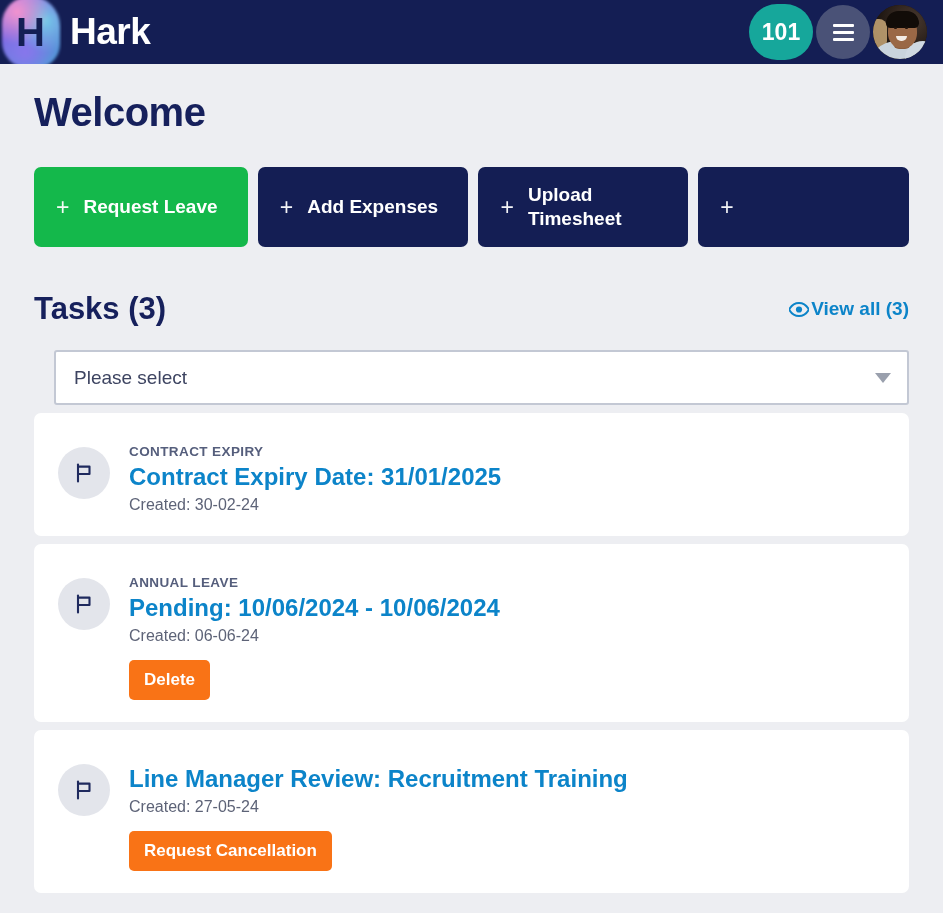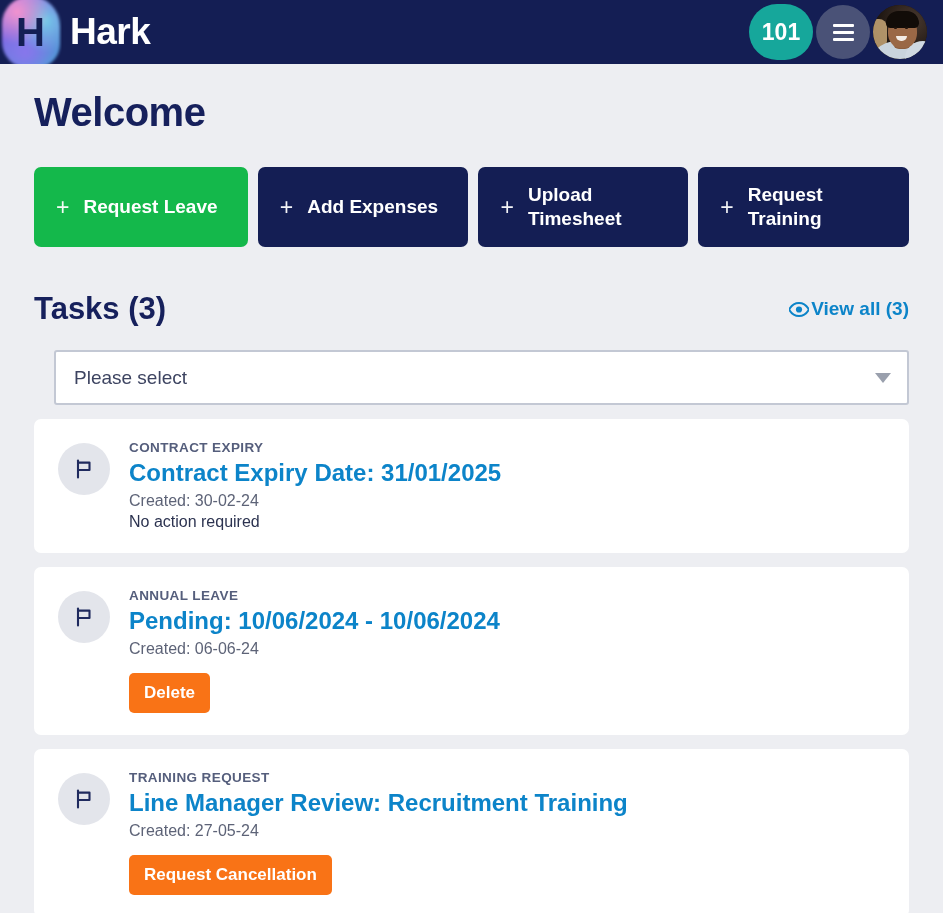--- a/index.html
+++ b/index.html
@@ -242,22 +242,22 @@
     border-left: 8px solid transparent;
     border-right: 8px solid transparent;
     border-top: 10px solid #9aa0ad;
     pointer-events: none;
   }
 
   
   .card {
     background: #ffffff;
     border-radius: 7px;
-    margin-top: 14px;
-    padding: 21px 24px 22px 24px;
+    margin-top: 8px;
+    padding: 31px 24px 22px 24px;
     display: flex;
     gap: 19px;
   }
   .card-icon {
     flex: 0 0 auto;
     width: 52px; height: 52px;
     border-radius: 50%;
     background: #e3e5eb;
     display: flex; align-items: center; justify-content: center;
     margin-top: 3px;
@@ -355,21 +355,20 @@
     <button class="qa-btn qa-w2">
       <span class="qa-plus">+</span>
       <span class="qa-label">Add Expenses</span>
     </button>
     <button class="qa-btn qa-w3">
       <span class="qa-plus">+</span>
       <span class="qa-label">Upload Timesheet</span>
     </button>
     <button class="qa-btn qa-w4">
       <span class="qa-plus">+</span>
-      <span class="qa-label">Request Training</span>
     </button>
   </div>
 
   <div class="tasks-head">
     <div class="tasks-title">Tasks (3)</div>
     <a class="viewall">
       <span class="eye-ic">
         <svg width="20" height="15" viewBox="0 0 20 15">
           <path d="M10 1C5 1 1.6 5.1 0.7 6.6c-0.3 0.5-0.3 1.3 0 1.8C1.6 9.9 5 14 10 14s8.4-4.1 9.3-5.6c0.3-0.5 0.3-1.3 0-1.8C18.4 5.1 15 1 10 1z" fill="none" stroke="#0c84c9" stroke-width="2"></path>
           <circle cx="10" cy="7.5" r="3.1" fill="#0c84c9"></circle>
@@ -388,21 +387,20 @@
     <div class="card-icon">
       <svg width="22" height="22" viewBox="0 0 22 22">
         <path d="M5 2.5v17" stroke="#1f2a5e" stroke-width="2.1" stroke-linecap="round" fill="none"></path>
         <path d="M5 4.6h11.5v7.4H5" stroke="#1f2a5e" stroke-width="2.1" fill="none" stroke-linejoin="round"></path>
       </svg>
     </div>
     <div class="card-body">
       <div class="card-kicker">CONTRACT EXPIRY</div>
       <div class="card-title">Contract Expiry Date: 31/01/2025</div>
       <div class="card-created">Created: 30-02-24</div>
-      <div class="card-note">No action required</div>
     </div>
   </div>
 
   <div class="card">
     <div class="card-icon">
       <svg width="22" height="22" viewBox="0 0 22 22">
         <path d="M5 2.5v17" stroke="#1f2a5e" stroke-width="2.1" stroke-linecap="round" fill="none"></path>
         <path d="M5 4.6h11.5v7.4H5" stroke="#1f2a5e" stroke-width="2.1" fill="none" stroke-linejoin="round"></path>
       </svg>
     </div>
@@ -415,20 +413,19 @@
   </div>
 
   <div class="card">
     <div class="card-icon">
       <svg width="22" height="22" viewBox="0 0 22 22">
         <path d="M5 2.5v17" stroke="#1f2a5e" stroke-width="2.1" stroke-linecap="round" fill="none"></path>
         <path d="M5 4.6h11.5v7.4H5" stroke="#1f2a5e" stroke-width="2.1" fill="none" stroke-linejoin="round"></path>
       </svg>
     </div>
     <div class="card-body">
-      <div class="card-kicker">TRAINING REQUEST</div>
       <div class="card-title">Line Manager Review: Recruitment Training</div>
       <div class="card-created">Created: 27-05-24</div>
       <button class="card-btn">Request Cancellation</button>
     </div>
   </div>
 
 </div>
 
 </body></html>

